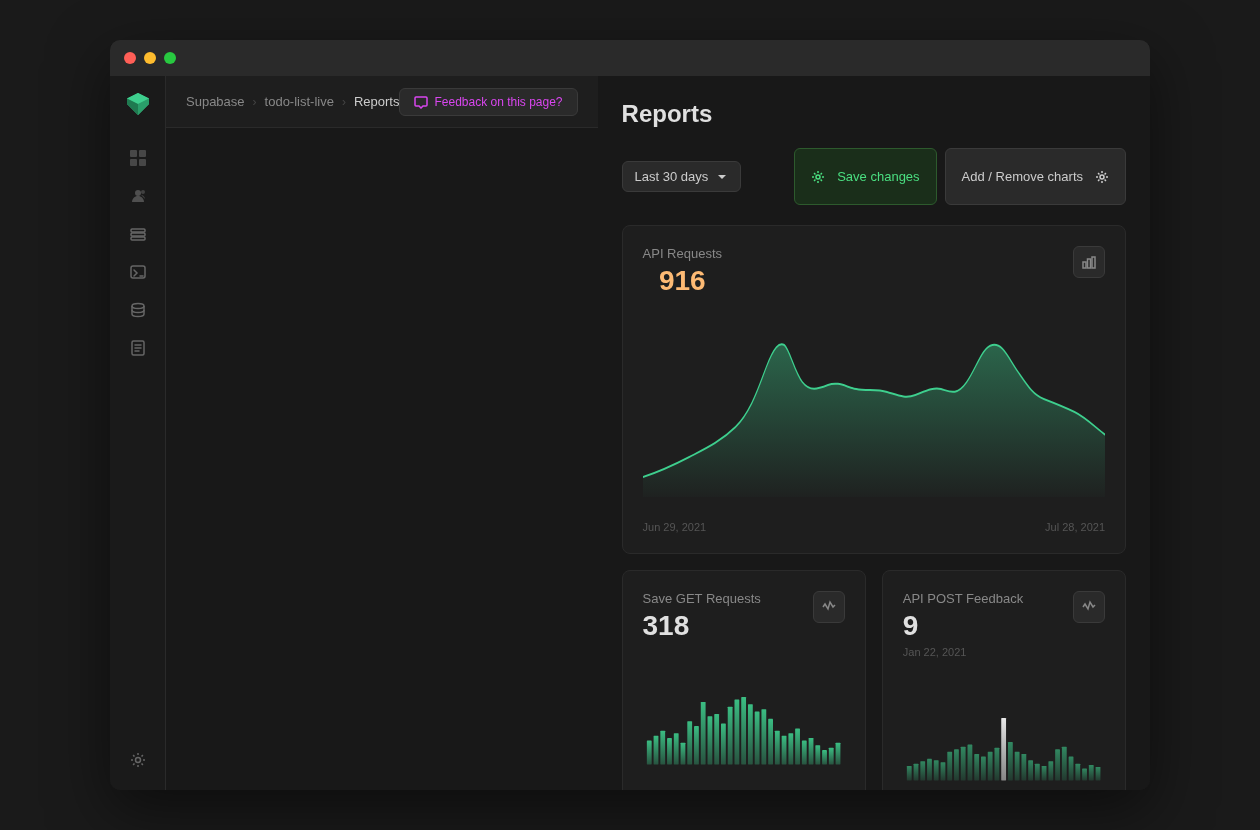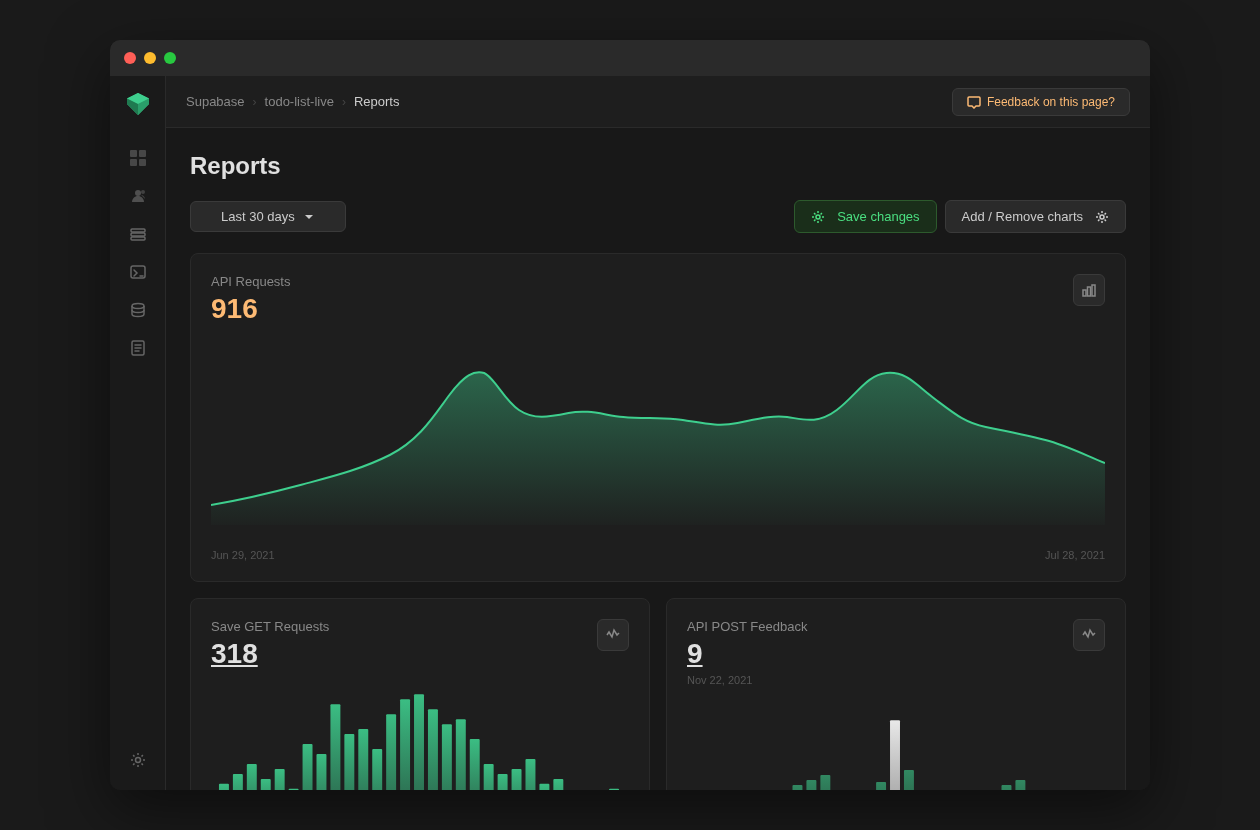--- a/index.html
+++ b/index.html
@@ -81,21 +81,21 @@
       cursor: pointer;
       color: #666;
     }
     .nav-item svg { width: 18px; height: 18px; }
     .sidebar-bottom {
       margin-top: auto;
     }
     .main-content {
       flex: 1;
       display: flex;
-      flex-direction: column;
+      flex-direction: row;
       background: #181818;
       overflow: hidden;
     }
     .topbar {
       background: #1e1e1e;
       height: 52px;
       display: flex;
       align-items: center;
       padding: 0 20px;
       border-bottom: 1px solid #2a2a2a;
@@ -113,21 +113,21 @@
       color: #444;
       font-size: 12px;
     }
     .breadcrumb-active {
       color: #ccc;
     }
     .feedback-btn {
       background: #2a2a2a;
       border: 1px solid #3a3a3a;
       border-radius: 6px;
-      color: #fdba74;
+      color: #d946ef;
       padding: 6px 14px;
       font-size: 12px;
       cursor: pointer;
       display: flex;
       align-items: center;
       gap: 6px;
     }
     .page-area {
       flex: 1;
       padding: 24px;
@@ -143,37 +143,37 @@
       display: flex;
       align-items: center;
       justify-content: space-between;
       margin-bottom: 20px;
     }
     .date-filter {
       background: #2a2a2a;
       border: 1px solid #3a3a3a;
       border-radius: 6px;
       color: #ccc;
-      padding: 7px 30px;
+      padding: 7px 12px;
       font-size: 13px;
       cursor: pointer;
       display: flex;
       align-items: center;
       gap: 8px;
     }
     .toolbar-right {
       display: flex;
       gap: 8px;
     }
     .save-btn {
       background: #1a2e1a;
       border: 1px solid #2d5a2d;
       border-radius: 6px;
       color: #4ade80;
-      padding: 8px 16px;
+      padding: 20px 16px;
       font-size: 13px;
       cursor: pointer;
       display: flex;
       align-items: center;
       gap: 12px;
     }
     .remove-btn {
       background: #2a2a2a;
       border: 1px solid #3a3a3a;
       border-radius: 6px;
@@ -184,20 +184,21 @@
       display: flex;
       align-items: center;
       gap: 12px;
     }
     .chart-card {
       background: #1e1e1e;
       border: 1px solid #2a2a2a;
       border-radius: 8px;
       padding: 20px;
       margin-bottom: 16px;
+      text-align: center;
     }
     .chart-header {
       display: flex;
       justify-content: space-between;
       align-items: flex-start;
       margin-bottom: 4px;
     }
     .chart-label {
       font-size: 13px;
       color: #888;
@@ -235,21 +236,20 @@
     .chart-card-small {
       background: #1e1e1e;
       border: 1px solid #2a2a2a;
       border-radius: 8px;
       padding: 20px;
     }
     .chart-value-small {
       font-size: 28px;
       font-weight: 600;
       color: #e0e0e0;
-      text-decoration: underline;
     }
     .date-label {
       font-size: 11px;
       color: #555;
       margin-top: 4px;
     }
 
     
     .area-chart svg, .bar-chart svg {
       width: 100%;
@@ -468,21 +468,21 @@
                 <rect x="400" y="115" width="10" height="45" fill="url(#barGrad1)" rx="1"></rect>
               </svg>
             </div>
           </div>
 
           <div class="chart-card-small">
             <div class="chart-header">
               <div>
                 <div class="chart-label">API POST Feedback</div>
                 <div class="chart-value-small">9</div>
-                <div class="date-label">Nov 22, 2021</div>
+                <div class="date-label">Jan 22, 2021</div>
               </div>
               <button class="chart-icon-btn">
                 <svg width="14" height="14" viewBox="0 0 14 14" fill="none" stroke="currentColor" stroke-width="1.5">
                   <path d="M1 7l2-3 3 5 2-7 3 5 2-2"></path>
                 </svg>
               </button>
             </div>
 
             <div class="bar-chart">
               <svg viewBox="0 0 420 160" xmlns="http://www.w3.org/2000/svg" height="160">

